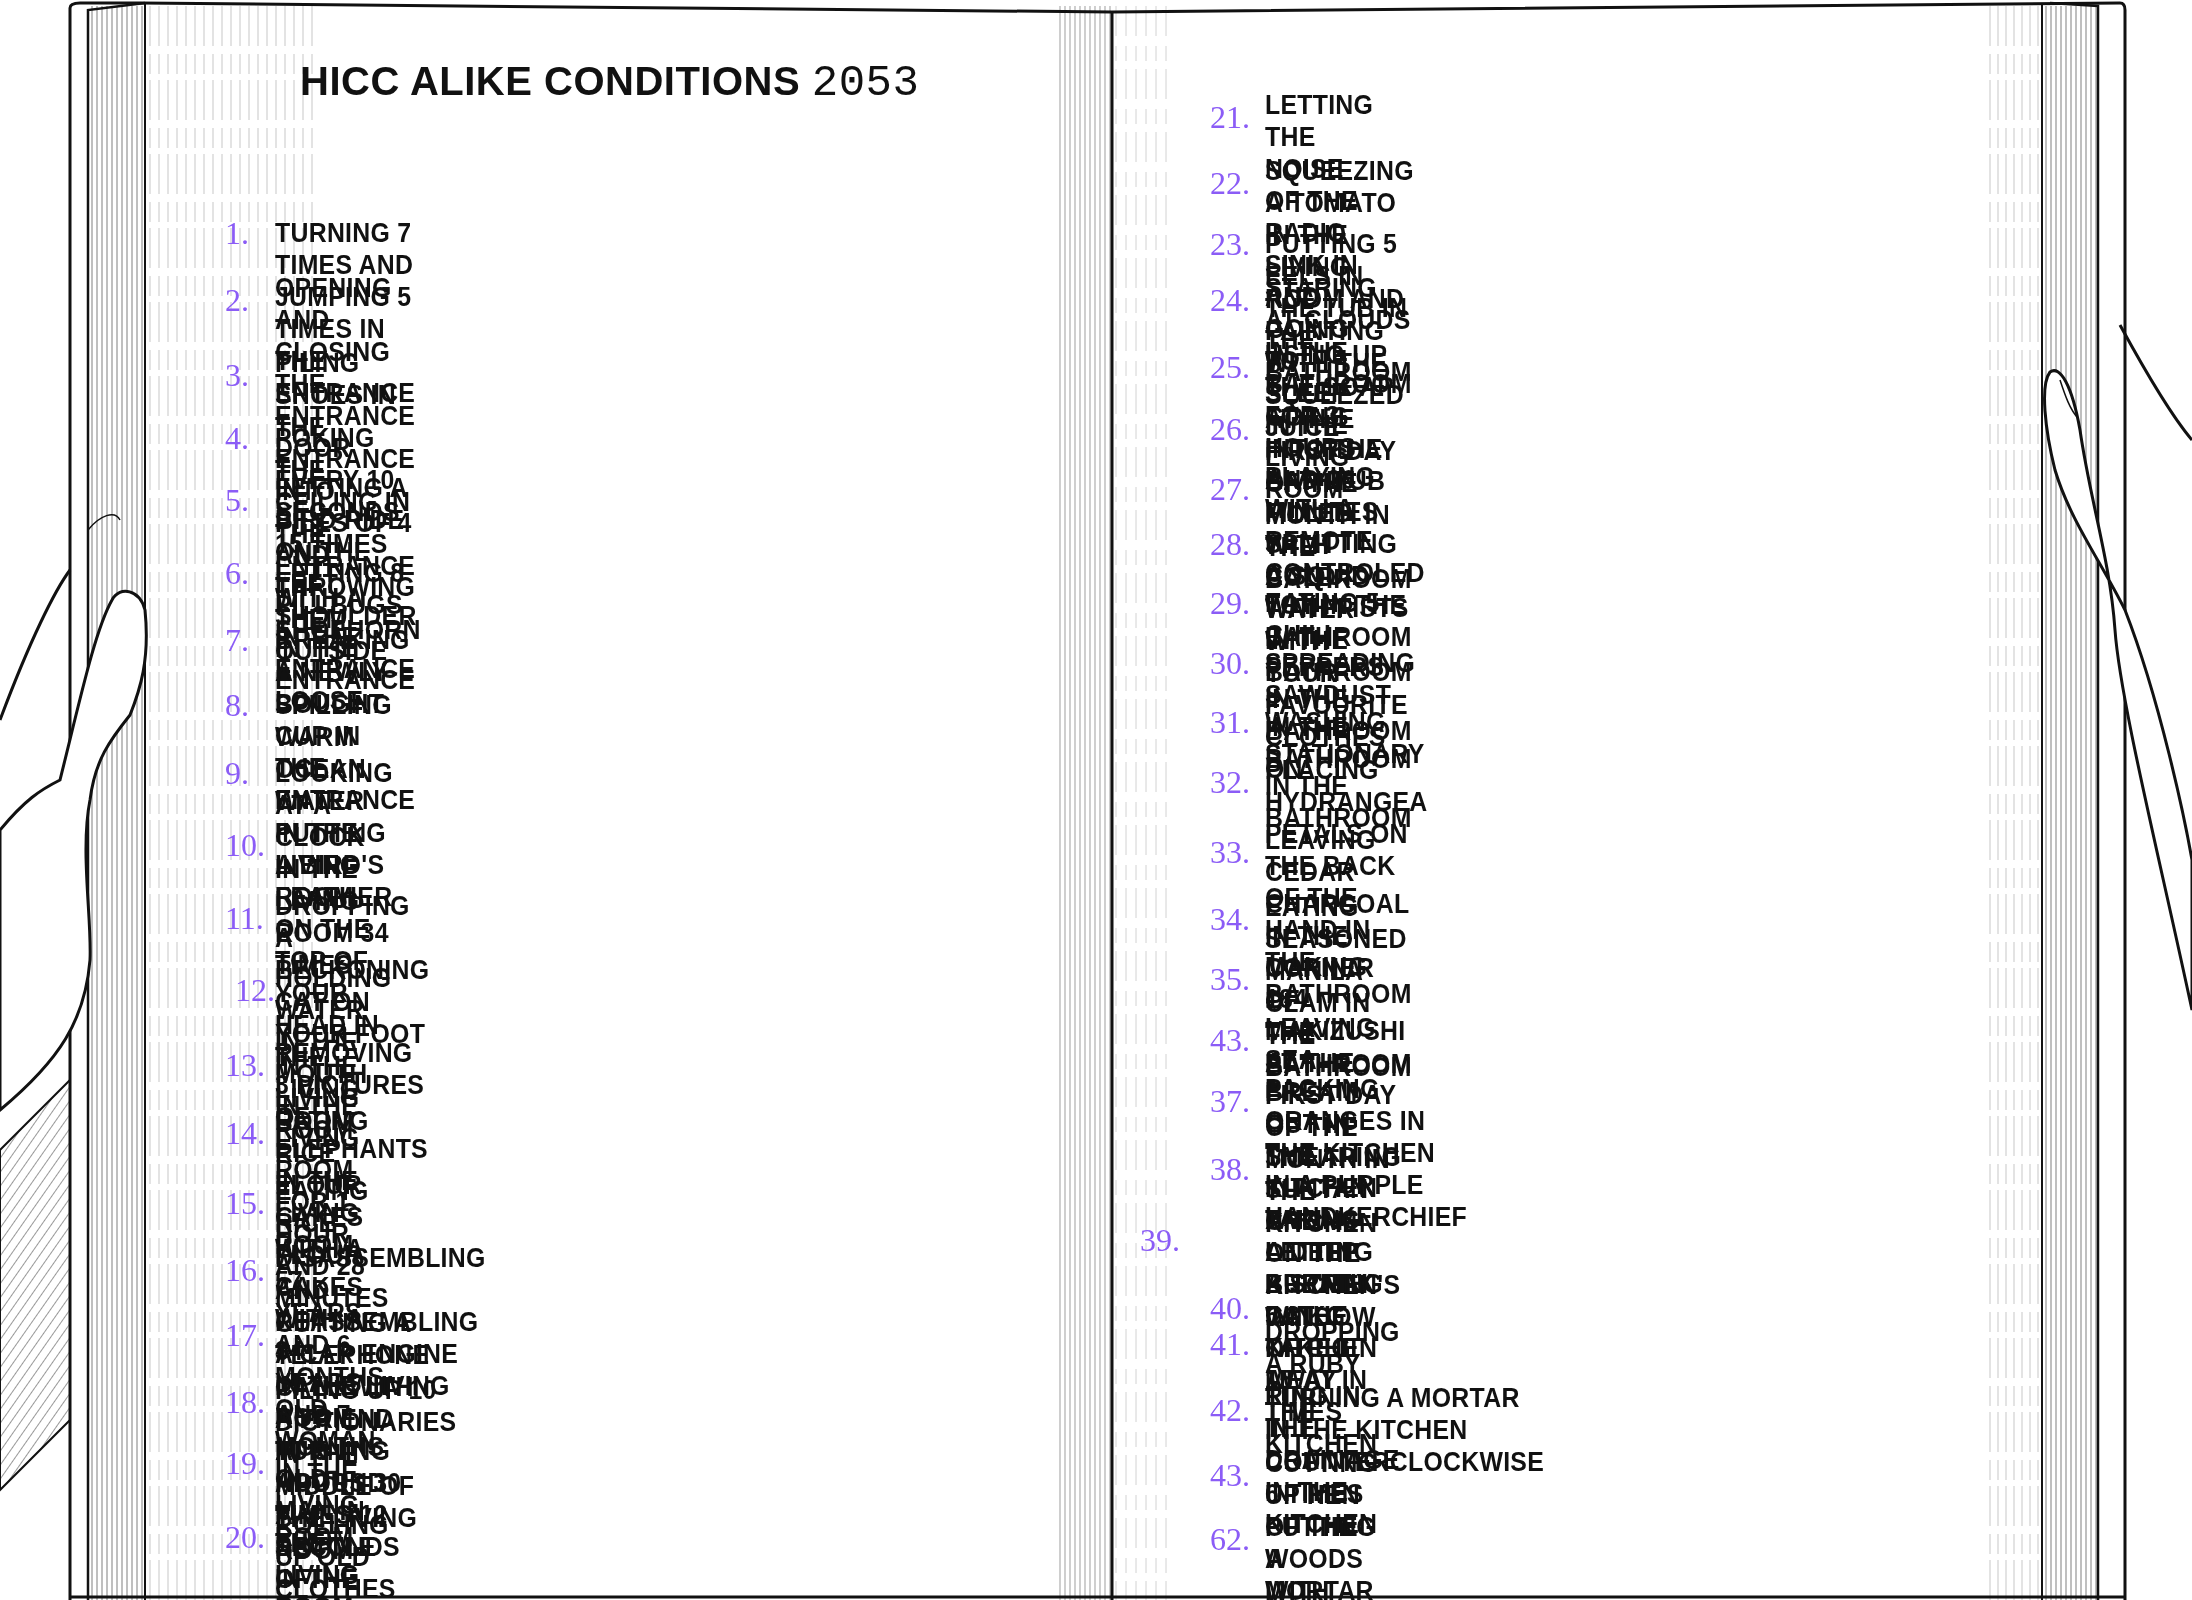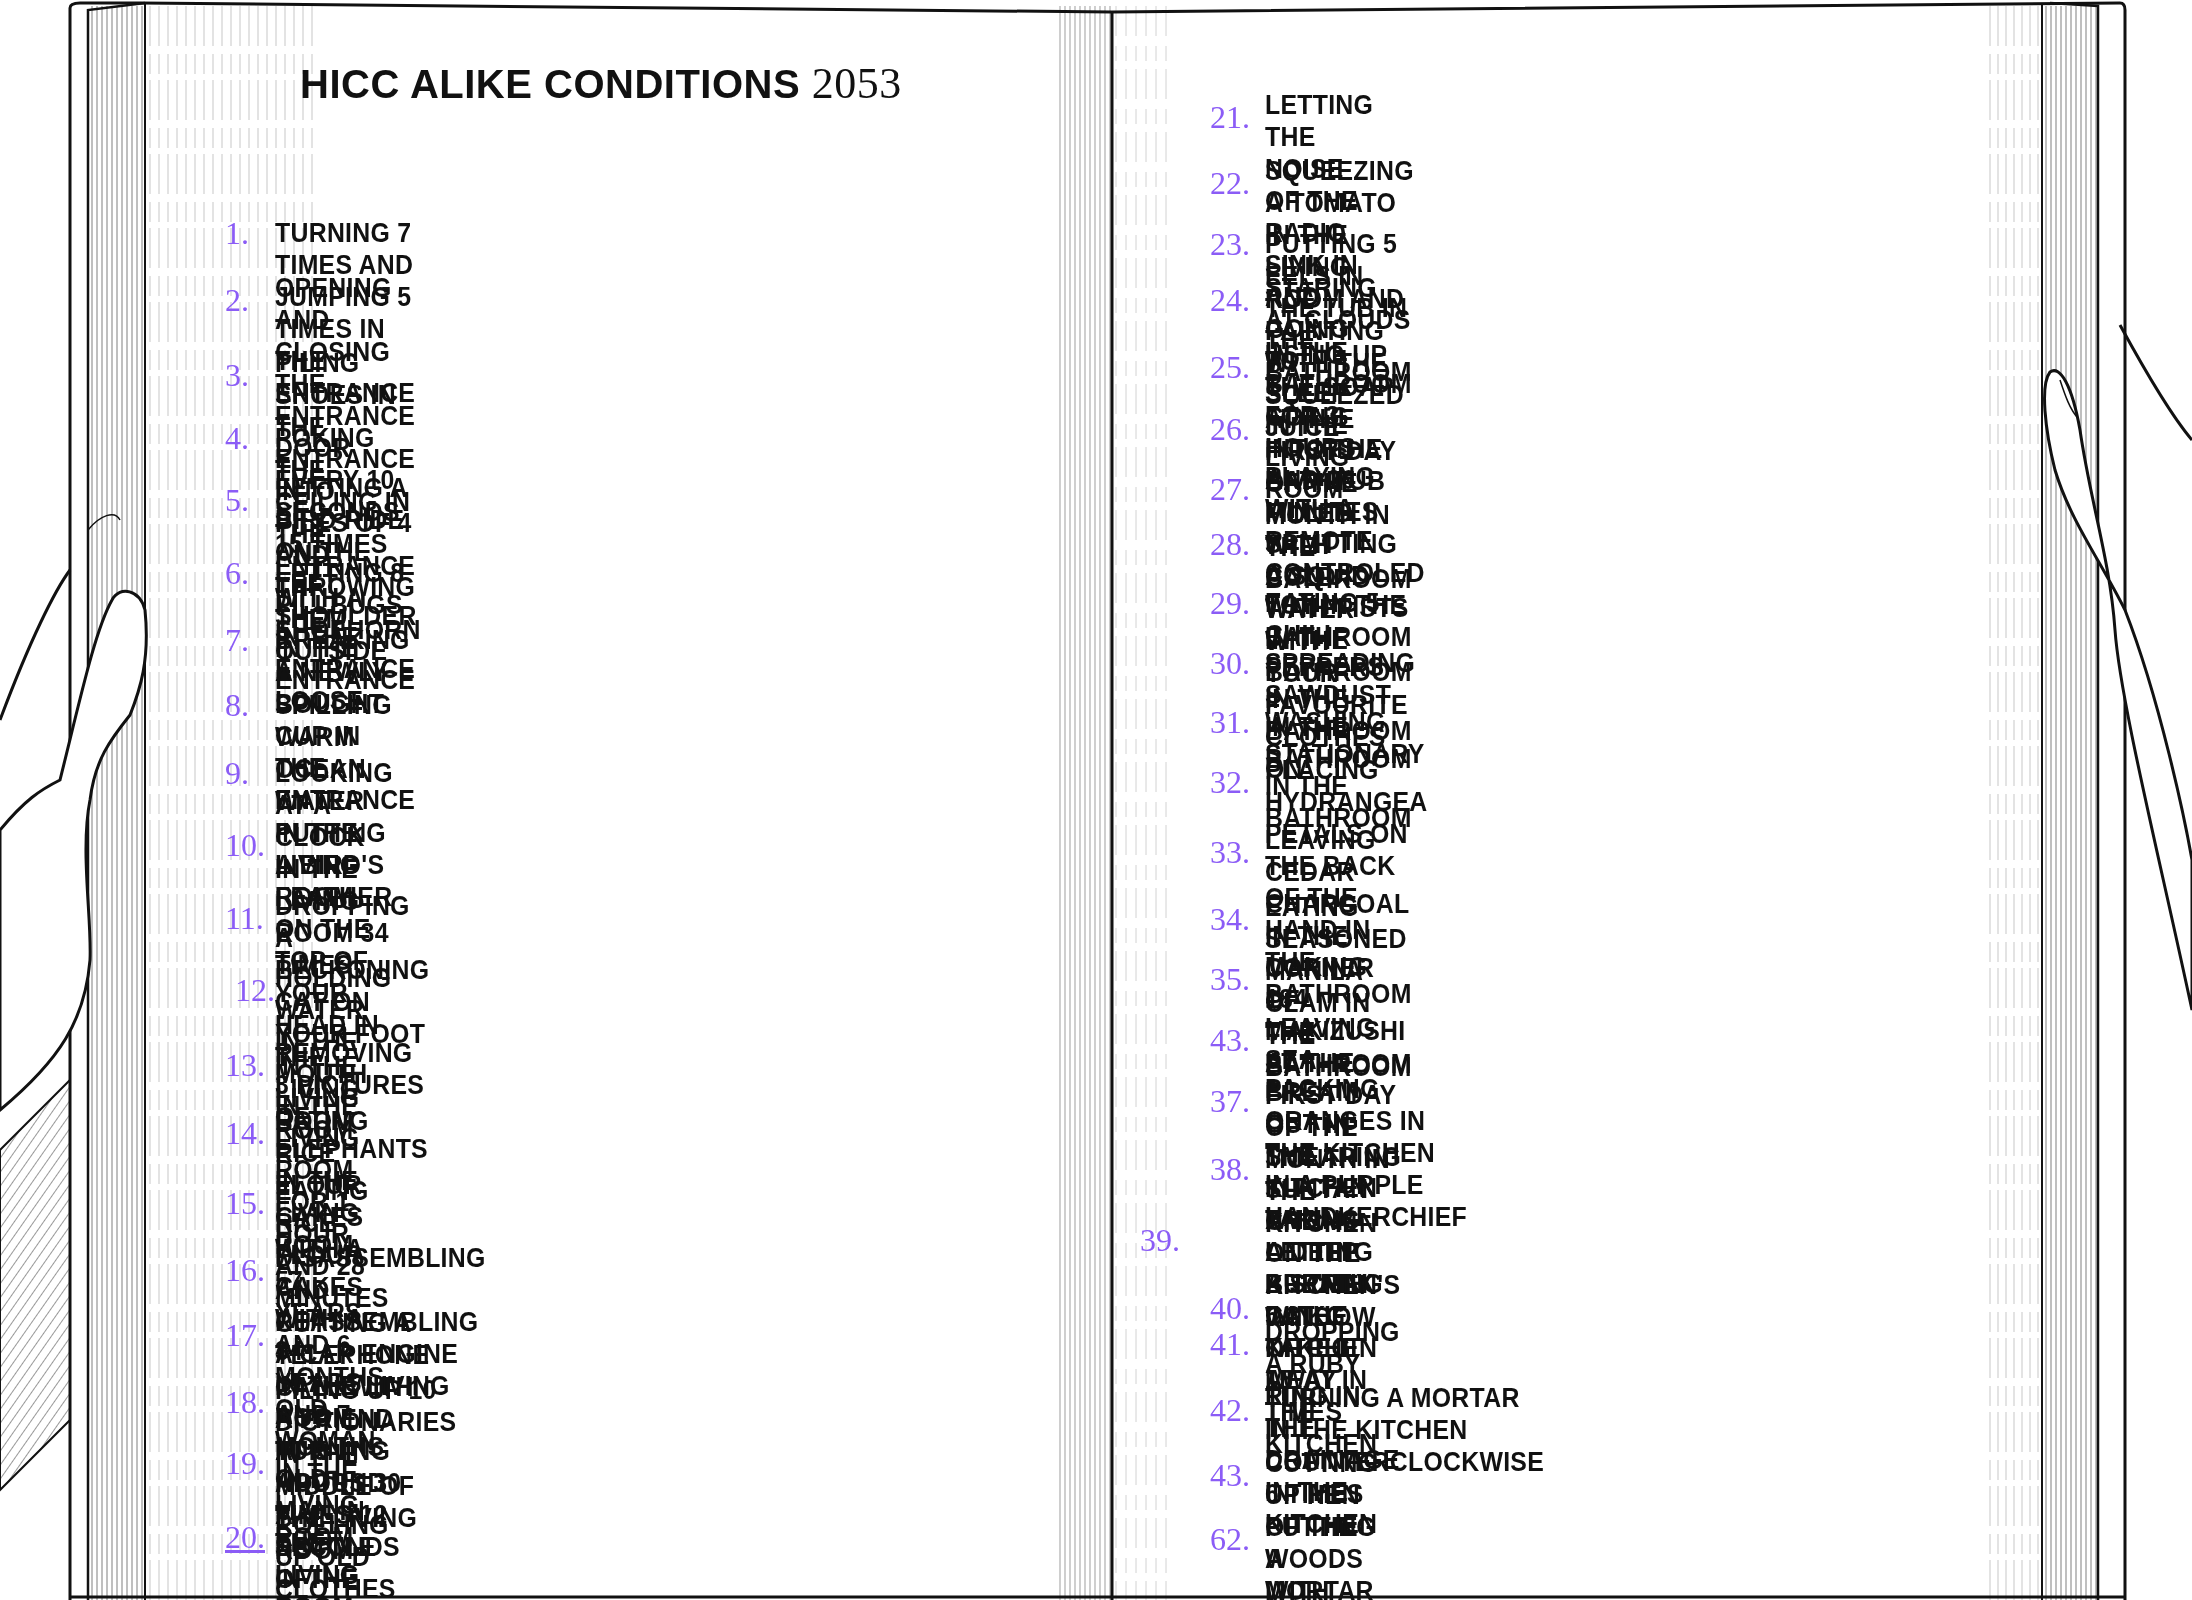--- a/index.html
+++ b/index.html
@@ -4,21 +4,21 @@
 <style>
   html, body { margin:0; padding:0; background:#fff; }
   body { width:2192px; height:1600px; position:relative; overflow:hidden; }
   #stage { position:absolute; left:0; top:0; width:2192px; height:1600px; }
   .bg-svg { position:absolute; left:0; top:0; }
   .title {
     position:absolute; left:300px; top:58px; width:600px; text-align:center;
     font-family:"Liberation Sans", sans-serif; font-size:40px; font-weight:bold;
     letter-spacing:0.5px; color:#111; white-space:nowrap;
   }
-  .title .num { font-family:Liberation Serif, serif; font-weight:normal; font-size:44px; }
+  .title .num { font-family:Liberation Mono, monospace; font-weight:normal; font-size:44px; }
   .subtitle {
     position:absolute; left:300px; top:122px; width:600px; text-align:center;
     font-family:"Liberation Sans", sans-serif; font-size:36px; font-weight:bold; color:#111;
   }
   .item { position:absolute; display:block; }
   .item .n {
     position:absolute; font-family:"Liberation Serif", serif; font-size:32px;
     color:#8b5cf6; white-space:nowrap;
   }
   .item .t {
@@ -225,21 +225,21 @@
         <span class="n" style="left: 225px; top: 1384px;">18.</span>
         <span class="t" style="left: 275px; top: 1374px;">PILING UP 10 DICTIONARIES IN THE MIDDLE OF THE LIVING
 ROOM</span>
       </div>
       <div class="item">
         <span class="n" style="left: 225px; top: 1445px;">19.</span>
         <span class="t" style="left: 275px; top: 1435px;">TURNING AROUND A BOTTLE OF VINEGAR 5 TIMES IN THE
 LIVING ROOM</span>
       </div>
       <div class="item">
-        <span class="n" style="left: 225px; top: 1519px; text-decoration: underline;">20.</span>
+        <span class="n" style="left: 225px; top: 1519px;">20.</span>
         <span class="t" style="left: 275px; top: 1509px;">ROLLING UP OLD CLOTHES TO THE CALF IN THE LIVING
 ROOM</span>
       </div>
     </div>
 
   <div id="right-items">
       <div class="item">
         <span class="n" style="left: 1210px; top: 99px;">21.</span>
         <span class="t" style="left: 1265px; top: 89px;">LETTING THE NOISE OF THE RADIO SINK IN AND GOING
 TO SLEEP IN THE LIVING ROOM</span>

